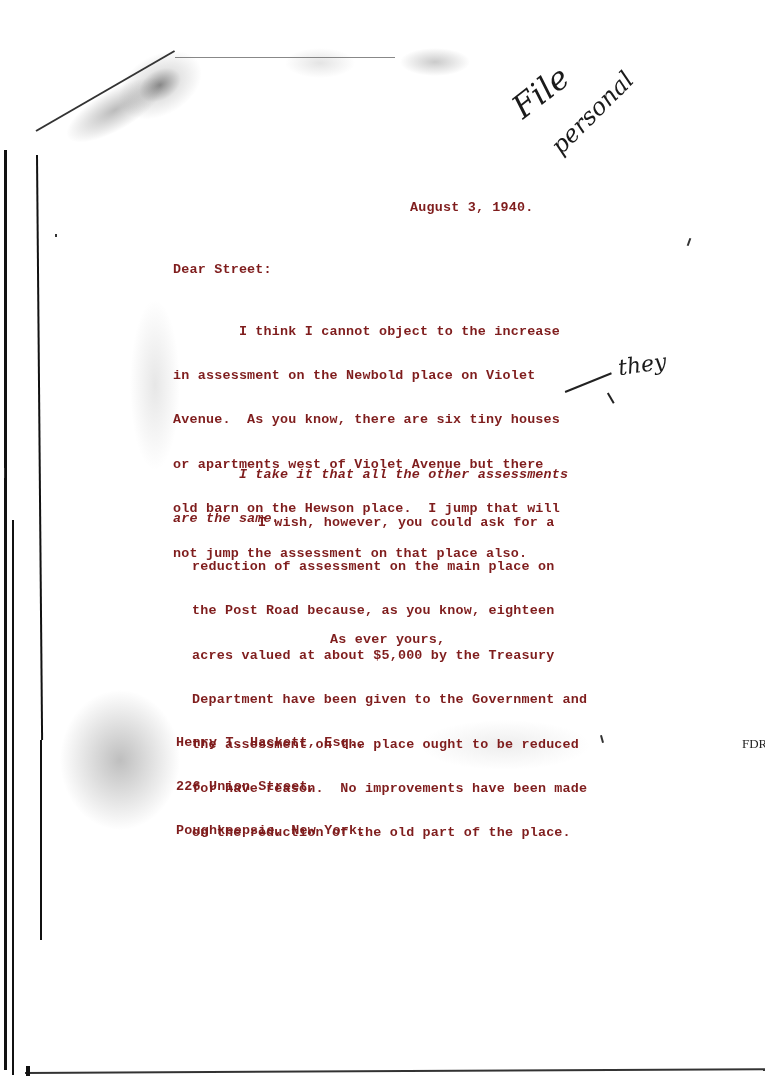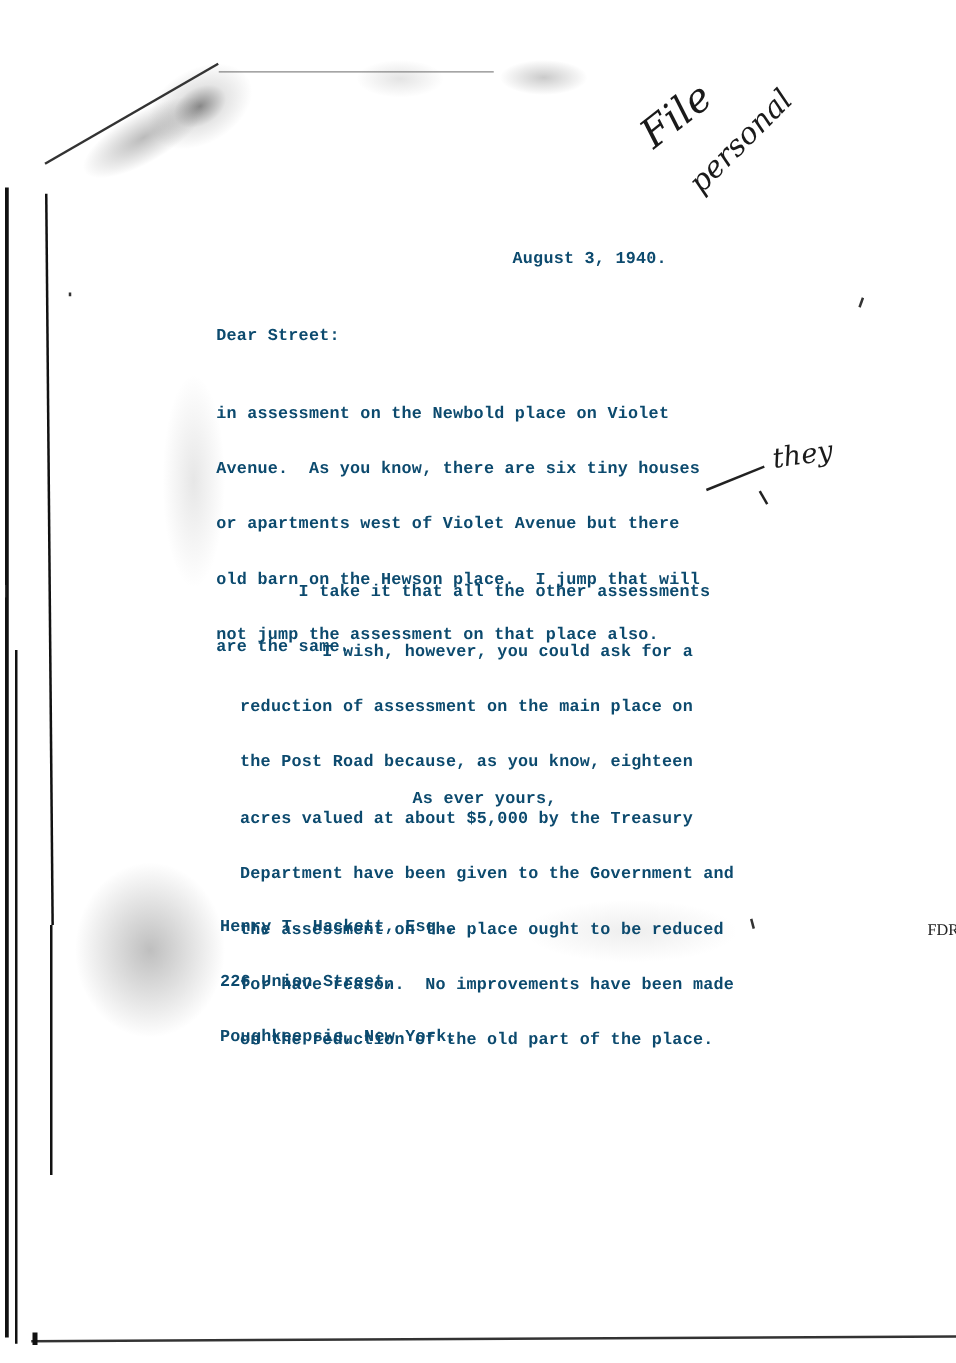--- a/index.html
+++ b/index.html
@@ -1,18 +1,18 @@
 <!DOCTYPE html>
 <html><head>
   <meta charset="utf-8">
   <style>
     html, body { margin: 0; padding: 0; background: #ffffff; }
     body { width: 765px; height: 1090px; position: relative; overflow: hidden; }
     .page { position: absolute; left: 0; top: 0; width: 765px; height: 1090px; background: #ffffff; }
-    .tw { position: absolute; font-family: "Liberation Mono", "DejaVu Sans Mono", monospace; font-weight: bold; color: #0c4a6e; font-size: 13.4px; letter-spacing: 0.2px; white-space: pre; line-height: 14.8px; }
+    .tw { position: absolute; font-family: "Liberation Mono", "DejaVu Sans Mono", monospace; font-weight: bold; color: #7f1d1d; font-size: 13.4px; letter-spacing: 0.2px; white-space: pre; line-height: 14.8px; }
     .line { display: block; height: 14.8px; }
     .hand { position: absolute; font-family: "DejaVu Serif", serif; font-style: italic; color: #1a1a1a; }
     .rule { position: absolute; background: #111; }
     .speckle { position: absolute; border-radius: 50%; }
     .stamp { position: absolute; font-family: "Liberation Serif", "DejaVu Serif", serif; color: #222; font-size: 13px; }
   </style>
 </head>
 <body>
 
 <div class="page">
@@ -38,28 +38,29 @@
   <div class="hand" style="left:565px;top:132px;font-size:24px;transform:rotate(-45deg);transform-origin:left bottom;">personal</div>
   <div class="hand" style="left:618px;top:352px;font-size:22px;transform:rotate(-8deg);">they</div>
   <div class="rule" style="left:565px;top:391px;width:50px;height:1.5px;transform:rotate(-22deg);transform-origin:left center;background:#222;"></div>
   <div class="rule" style="left:608px;top:392px;width:12px;height:1.5px;transform:rotate(60deg);transform-origin:left center;background:#222;"></div>
 
   <div class="tw" style="left:410px;top:201px;">August 3, 1940.</div>
 
   <div class="tw" style="left:173px;top:263px;">Dear Street:</div>
 
   <div class="tw" style="left:173px;top:295px;">
+    <span class="line">        I think I cannot object to the increase</span>
     <span class="line">in assessment on the Newbold place on Violet</span>
     <span class="line">Avenue.  As you know, there are six tiny houses</span>
     <span class="line">or apartments west of Violet Avenue but there</span>
     <span class="line">old barn on the Hewson place.  I jump that will</span>
     <span class="line">not jump the assessment on that place also.</span>
   </div>
 
-  <div class="tw" style="left:173px;top:438px;">
+  <div class="tw" style="left:173px;top:438px;font-style:italic;">
     <span class="line">        I take it that all the other assessments</span>
     <span class="line">are the same.</span>
   </div>
 
   <div class="tw" style="left:192px;top:486px;">
     <span class="line">        I wish, however, you could ask for a</span>
     <span class="line">reduction of assessment on the main place on</span>
     <span class="line">the Post Road because, as you know, eighteen</span>
     <span class="line">acres valued at about $5,000 by the Treasury</span>
     <span class="line">Department have been given to the Government and</span>

